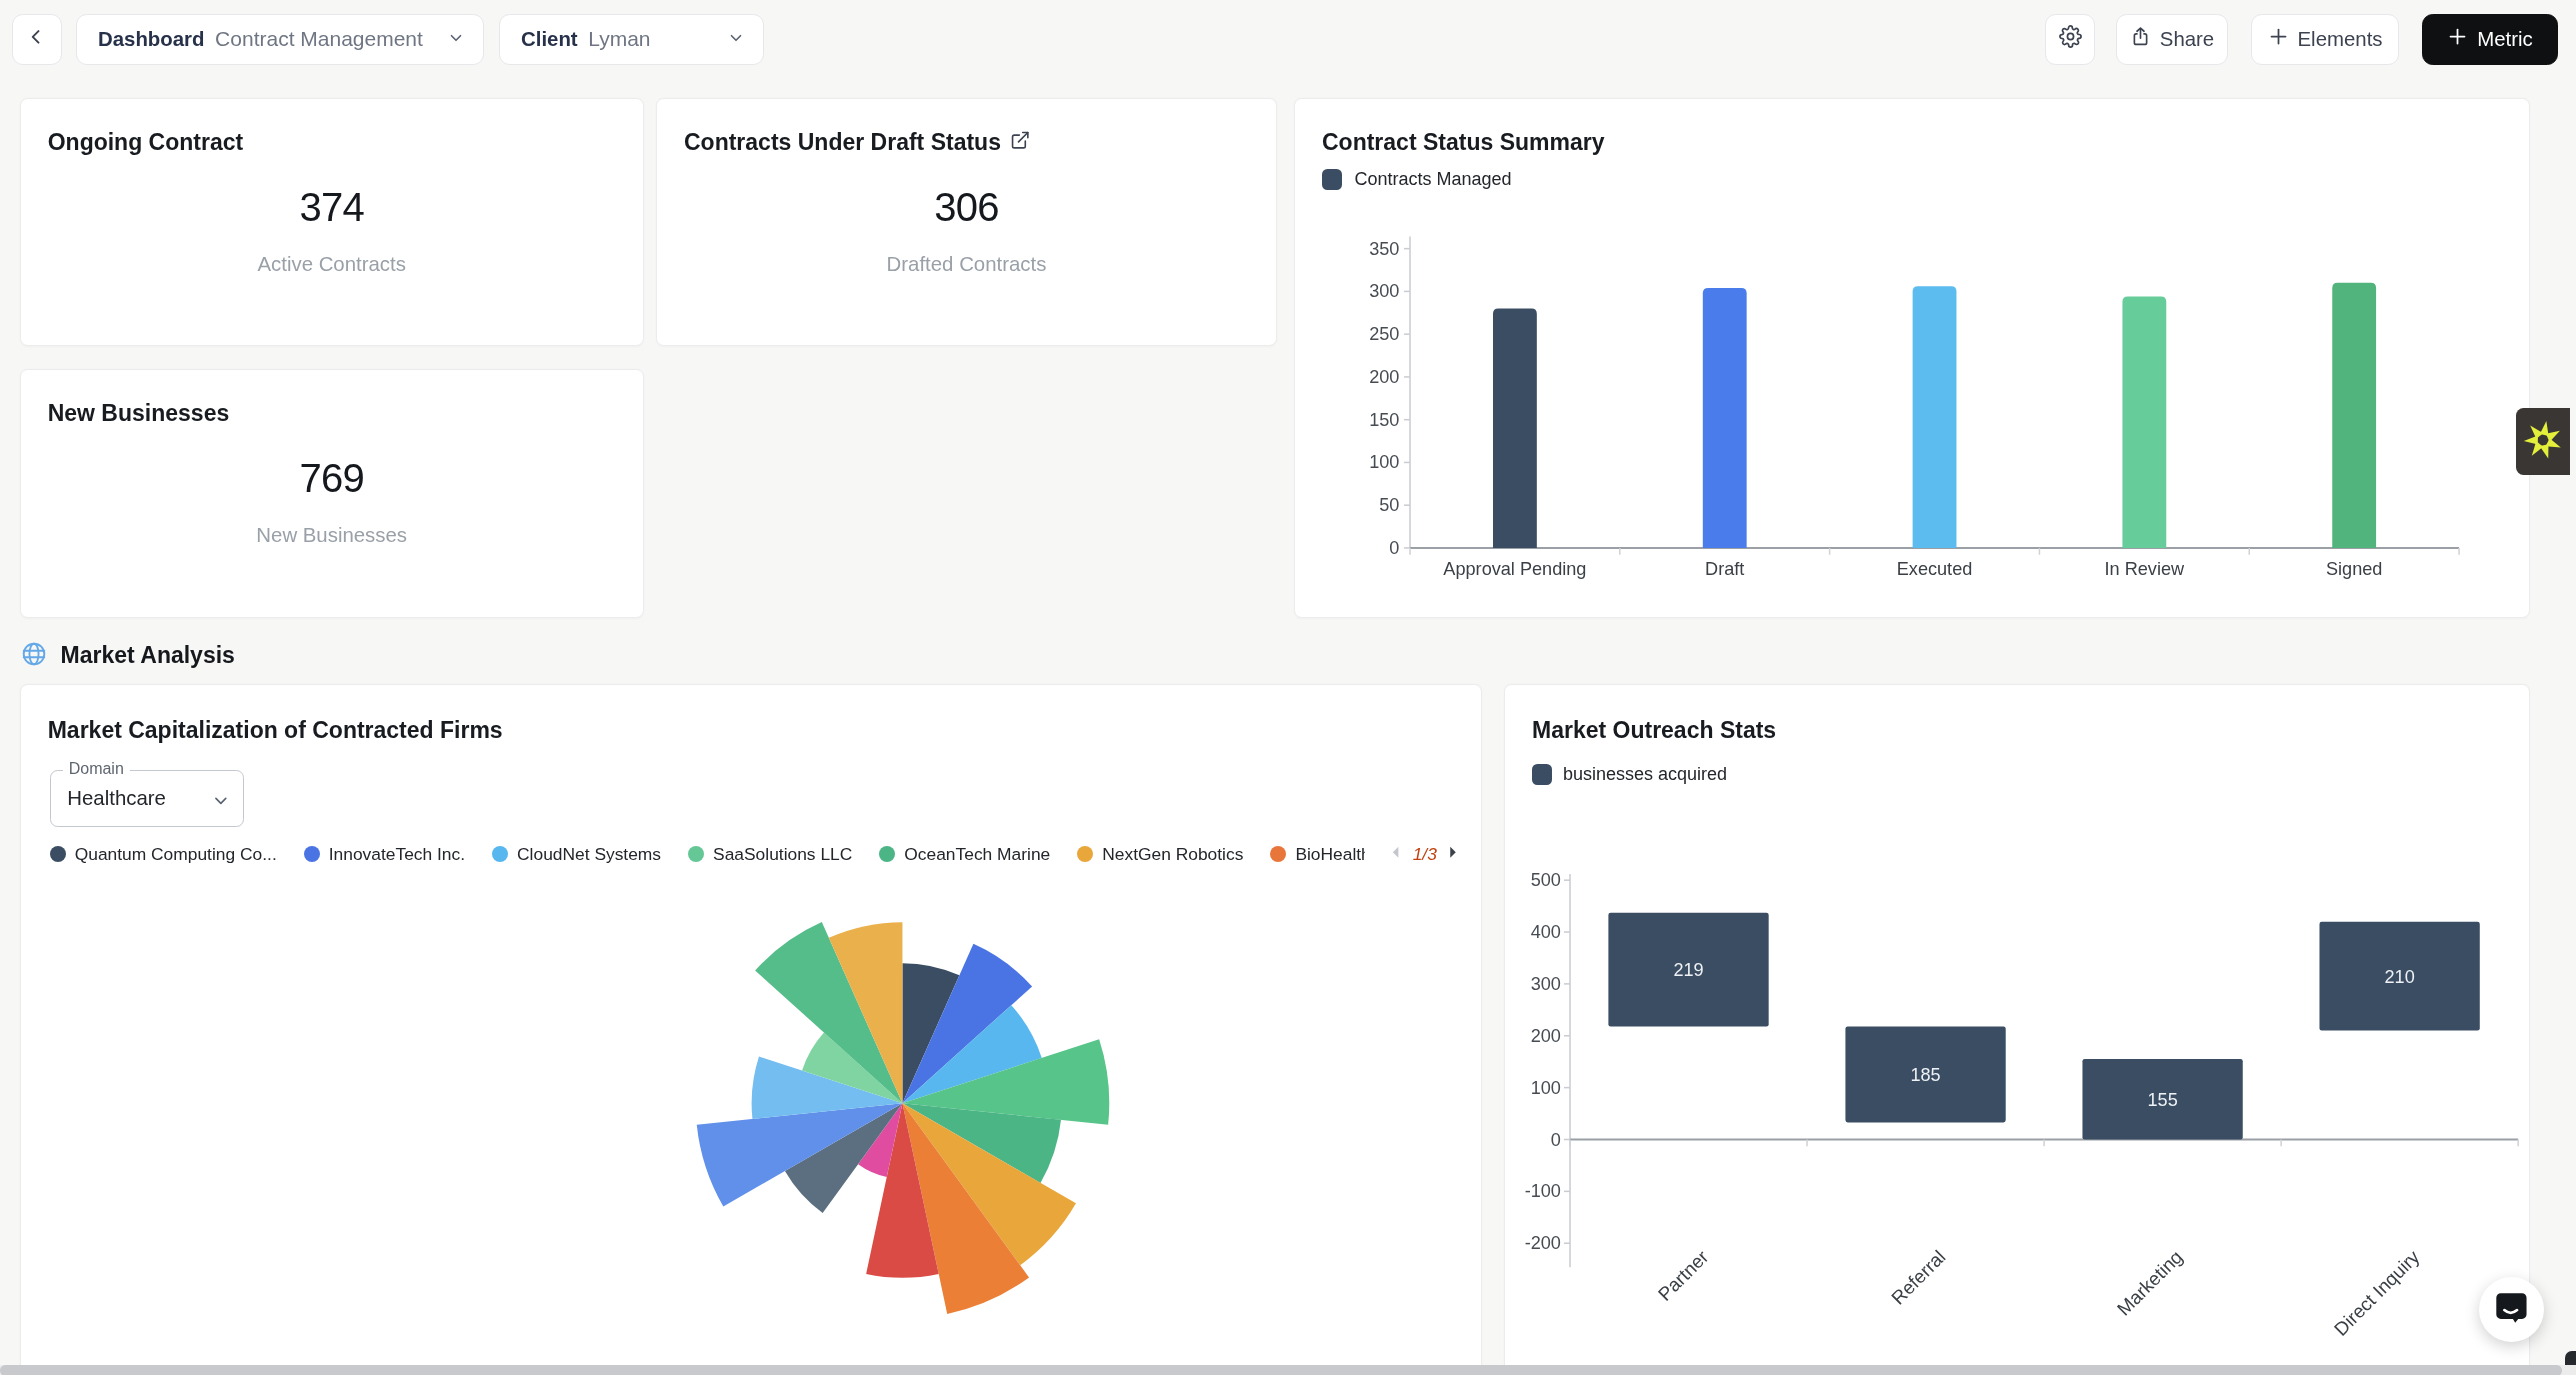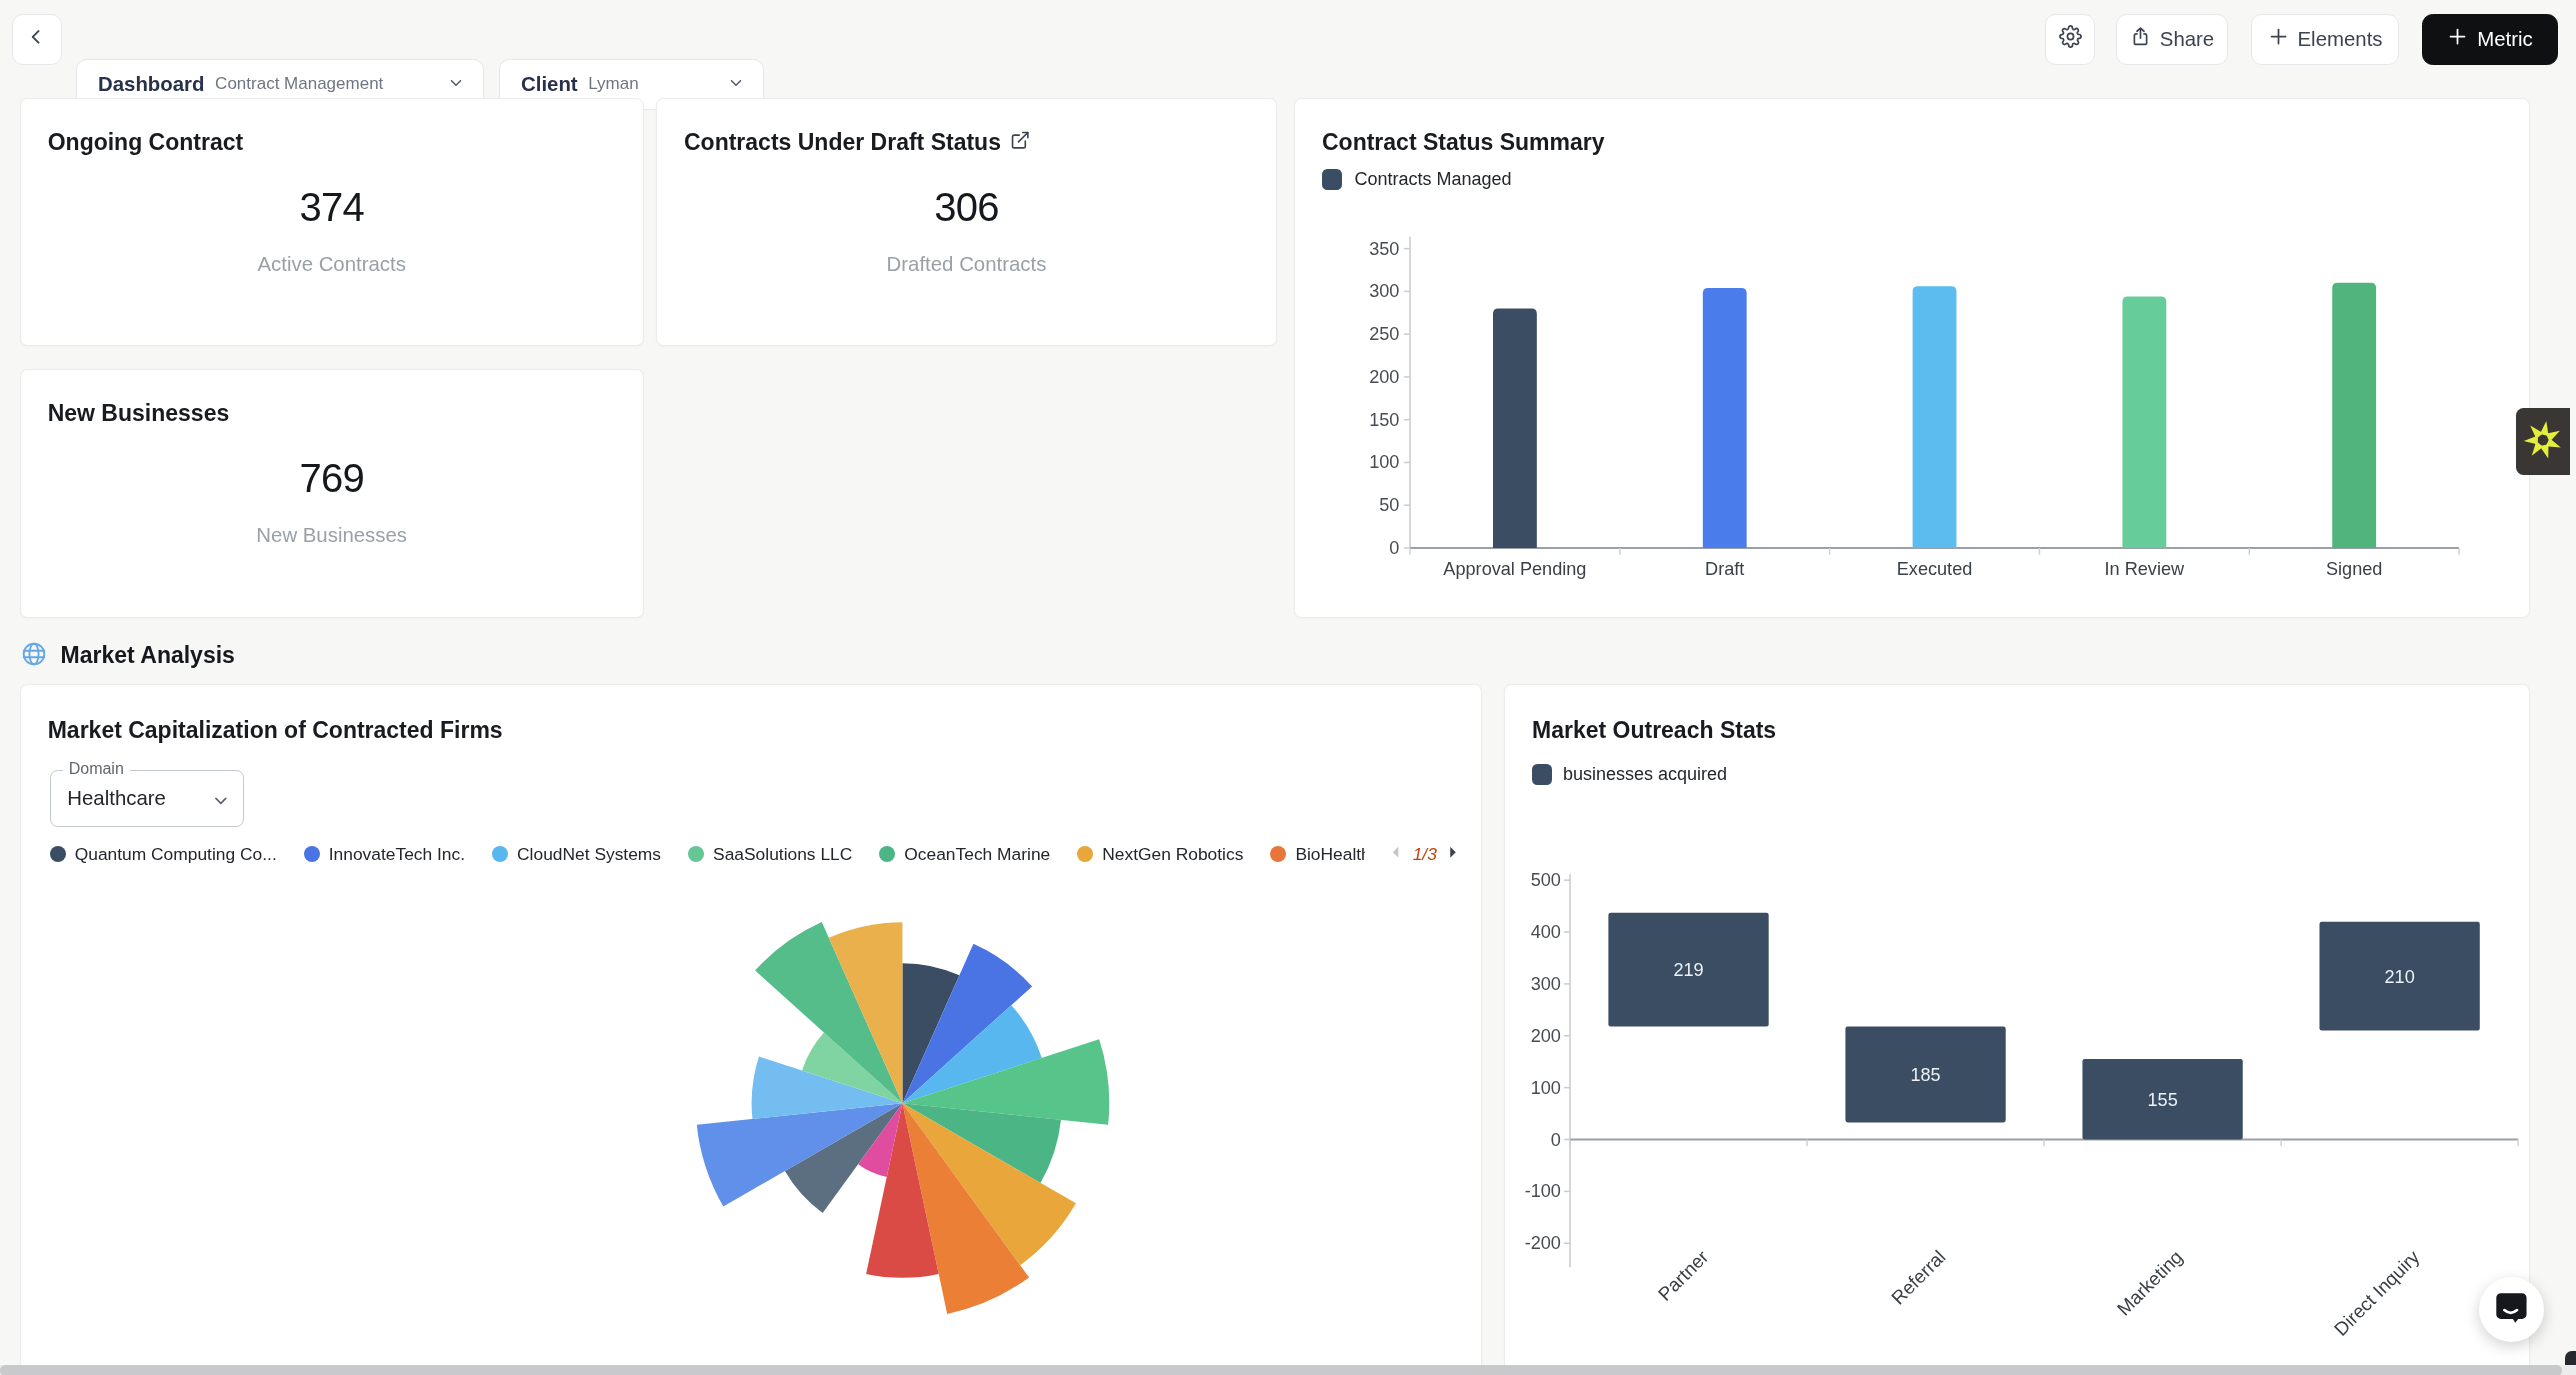--- a/index.html
+++ b/index.html
@@ -7,23 +7,23 @@
               font-family:"Liberation Sans", sans-serif; }
   #app { position:relative; width:2576px; height:1376px; background:#f7f7f5; }
 
   
   .topbar { position:absolute; left:0; top:0; width:2576px; height:79px; }
   .tb-btn { position:absolute; top:13.6px; height:51px; background:#ffffff; border:1.1px solid #e6e7ea;
             border-radius:10.6px; display:flex; align-items:center; justify-content:center;
             color:#3c4250; font-size:20.4px; cursor:pointer; }
   .back-btn { left:12px; width:50px; }
   .select-pill { position:absolute; top:13.6px; height:51px; background:#fff; border:1.1px solid #e6e7ea;
-                 border-radius:10.6px; display:flex; align-items:center; padding:0 18px 0 21px; cursor:pointer;margin-top:45px; }
+                 border-radius:10.6px; display:flex; align-items:center; padding:0 18px 0 21px; cursor:pointer; }
   .select-pill .lab { font-weight:700; color:#27324a; font-size:20.4px; }
-  .select-pill .val { color:#6f7683; font-size:17px; margin-left:10.6px; }
+  .select-pill .val { color:#6f7683; font-size:21px; margin-left:10.6px; }
   .select-pill .chev { margin-left:auto; }
   .dash-select { left:76px; width:408px; }
   .client-select { left:499px; width:265px; }
   .gear-btn { left:2045px; width:50px; }
   .share-btn { left:2116px; width:112px; gap:9px; }
   .elements-btn { left:2251px; width:148px; gap:9px; }
   .metric-btn { left:2422px; width:136px; background:#0f1012; border-color:#0f1012; color:#ffffff; gap:9px; }
 
   
   .card { position:absolute; background:#ffffff; border:0.8px solid #ececec; border-radius:7.6px;

